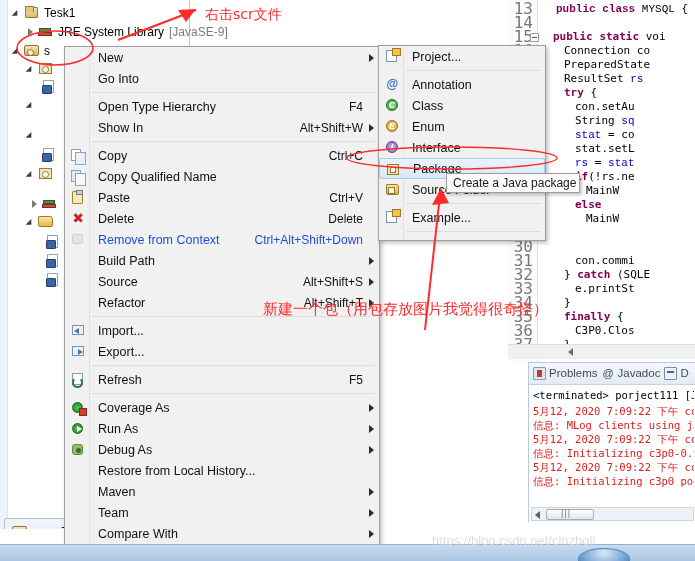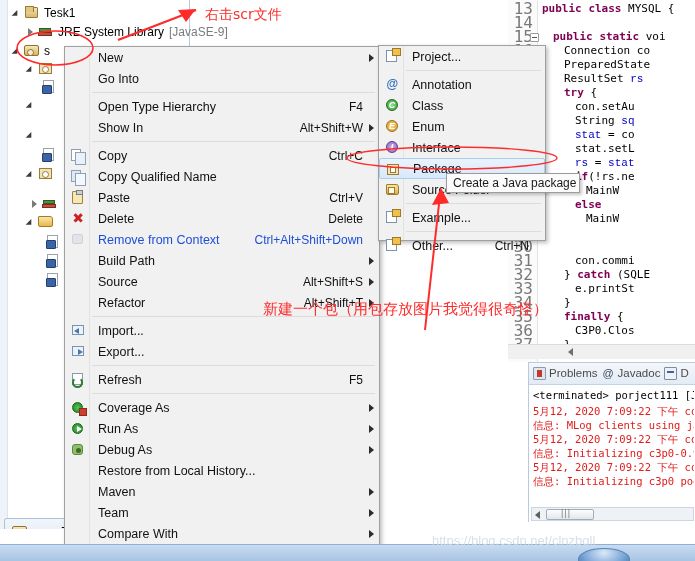--- a/index.html
+++ b/index.html
@@ -415,21 +415,21 @@
         <div class="gl" style="top: 240px;">30</div>
         <div class="gl" style="top: 254px;">31</div>
         <div class="gl" style="top: 268px;">32</div>
         <div class="gl" style="top: 282px;">33</div>
         <div class="gl" style="top: 296px;">34</div>
         <div class="gl" style="top: 310px;">35</div>
         <div class="gl" style="top: 324px;">36</div>
         <div class="gl" style="top: 338px;">37</div>
       </div>
     <div id="code-lines">
-        <div class="code" style="top: 2px; left: 34px;"><span class="kw">public</span> <span class="kw">class</span> MYSQL {</div>
+        <div class="code" style="top: 2px; left: 48px; font-family: Liberation Mono, monospace;"><span class="kw">public</span> <span class="kw">class</span> MYSQL {</div>
         <div class="code" style="top: 16px; left: 34px;"></div>
         <div class="code" style="top: 30px; left: 45px;"><span class="kw">public</span> <span class="kw">static</span> voi</div>
         <div class="code" style="top: 44px; left: 56px;">Connection co</div>
         <div class="code" style="top: 58px; left: 56px;">PreparedState</div>
         <div class="code" style="top: 72px; left: 56px;">ResultSet <span class="fld">rs</span></div>
         <div class="code" style="top: 86px; left: 56px;"><span class="kw">try</span> {</div>
         <div class="code" style="top: 100px; left: 67px;">con.setAu</div>
         <div class="code" style="top: 114px; left: 67px;">String <span class="fld">sq</span></div>
         <div class="code" style="top: 128px; left: 67px;"><span class="fld">stat</span> = co</div>
         <div class="code" style="top: 142px; left: 67px;">stat.setL</div>
@@ -671,27 +671,20 @@
           <span>Source Folder</span>
         </div>
         <div class="msep"></div>
         <div class="mi">
           <span class="mic">
             <i class="sg-newfile"></i>
           </span>
           <span>Example...</span>
         </div>
         <div class="msep"></div>
-        <div class="mi">
-          <span class="mic">
-            <i class="sg-newfile"></i>
-          </span>
-          <span>Other...</span>
-          <span class="acc">Ctrl+N</span>
-        </div>
       </div>
   </div>
 
   <div id="tooltip">
     <span>Create a Java package</span>
   </div>
 
   <svg class="overlay">
     <ellipse cx="55" cy="48" rx="38" ry="17" fill="none" stroke="#ff2b2b" stroke-width="1.6"></ellipse>
     <line x1="196" y1="10" x2="118" y2="40" stroke="#ff2b2b" stroke-width="2.2"></line>

